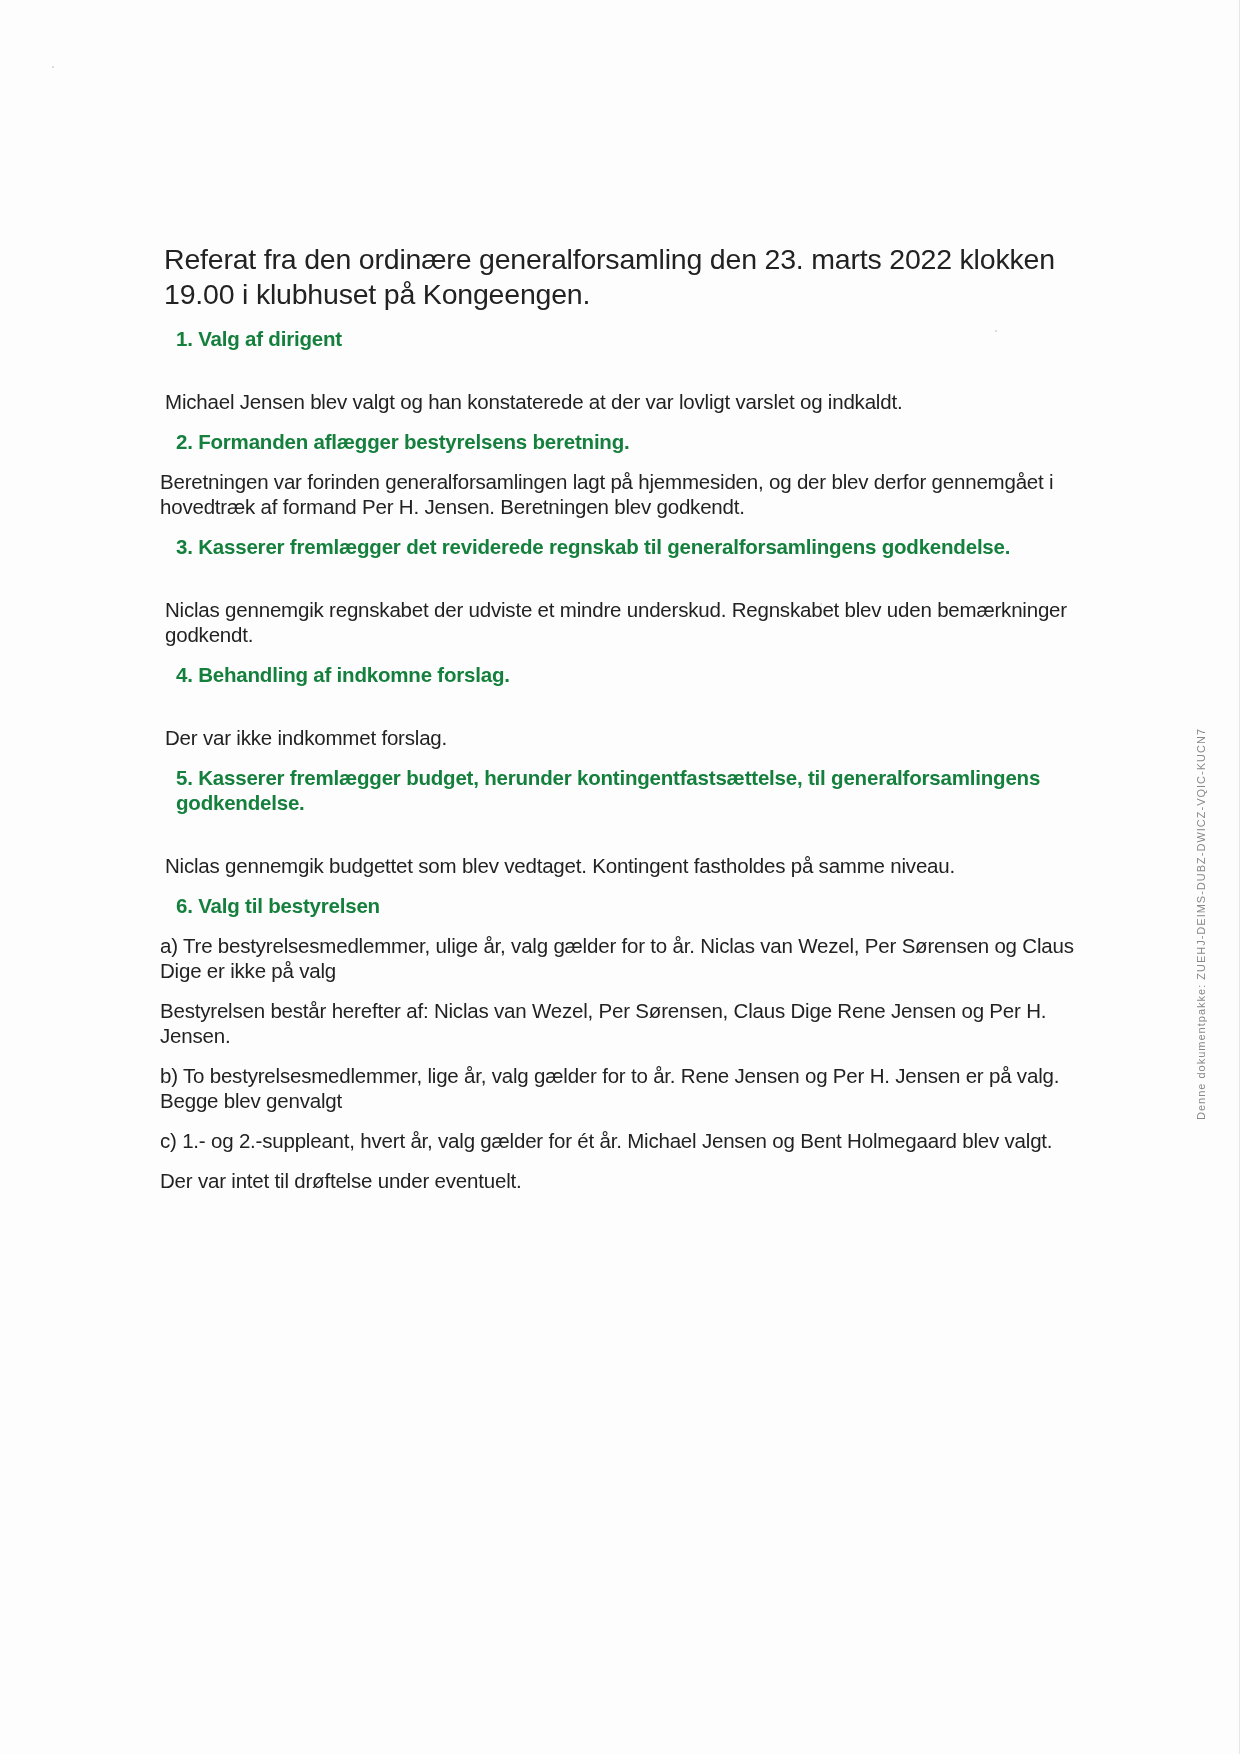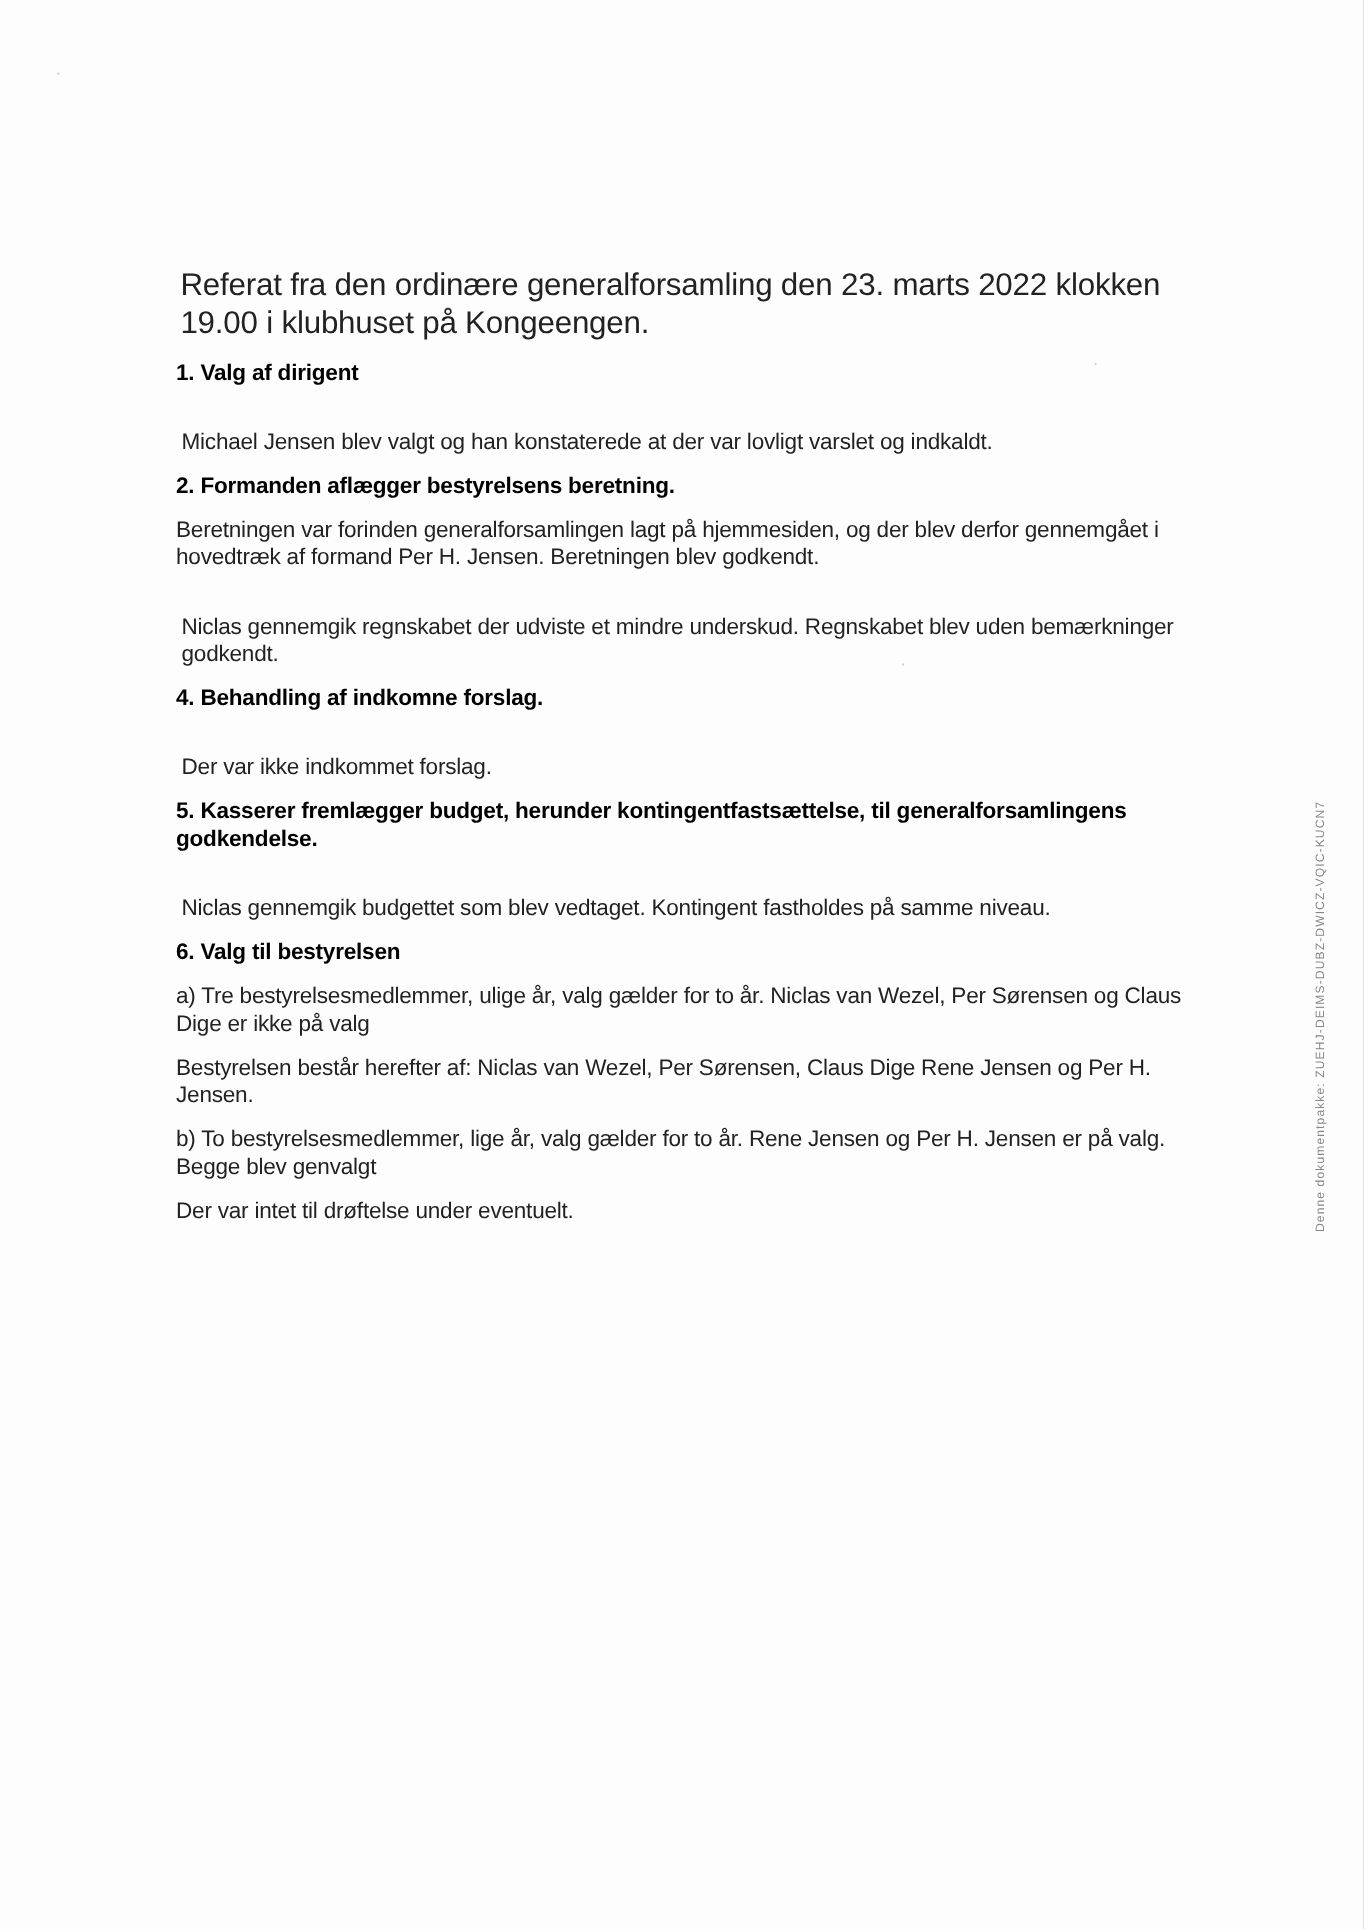--- a/index.html
+++ b/index.html
@@ -35,23 +35,23 @@
       line-height: 35px;
       font-weight: normal;
       margin: 0 0 14px 4px;
       letter-spacing: -0.2px;
       color: #222;
     }
     .section-heading {
       font-size: 20.5px;
       font-weight: bold;
       line-height: 25px;
-      margin: 0 0 15px 0;
+      margin: 0 0 15px 16px;
       letter-spacing: -0.2px;
-      color: #000000;
+      color: #15803d;
     }
     .para {
       font-size: 20.5px;
       line-height: 25px;
       margin: 0 0 15px 0;
       letter-spacing: -0.2px;
       color: #222;
     }
     .indent { padding-left: 5px; margin-top: 38px; }
     .side-note {
@@ -90,38 +90,40 @@
       <div class="section-heading">1. Valg af dirigent</div>
       <p class="para indent">Michael Jensen blev valgt og han konstaterede at der var lovligt varslet og indkaldt.</p>
     </div>
 
     <div>
       <div class="section-heading">2. Formanden aflægger bestyrelsens beretning.</div>
       <p class="para">Beretningen var forinden generalforsamlingen lagt på hjemmesiden, og der blev derfor gen­nemgået i hovedtræk af formand Per H. Jensen. Beretningen blev godkendt.</p>
     </div>
 
     <div>
+      <div class="section-heading">3. Kasserer fremlægger det reviderede regnskab til generalforsamlingens godkendelse.</div>
       <p class="para indent">Niclas gennemgik regnskabet der udviste et mindre underskud. Regnskabet blev uden be­mærkninger godkendt.</p>
     </div>
 
     <div>
       <div class="section-heading">4. Behandling af indkomne forslag.</div>
       <p class="para indent">Der var ikke indkommet forslag.</p>
     </div>
 
     <div>
       <div class="section-heading">5. Kasserer fremlægger budget, herunder kontingentfastsættelse, til generalforsamlin­gens godkendelse.</div>
       <p class="para indent">Niclas gennemgik budgettet som blev vedtaget. Kontingent fastholdes på samme niveau.</p>
     </div>
 
     <div>
       <div class="section-heading">6. Valg til bestyrelsen</div>
       <p class="para">a) Tre bestyrelsesmedlemmer, ulige år, valg gælder for to år. Niclas van Wezel, Per Sørensen og Claus Dige er ikke på valg</p>
       <p class="para">Bestyrelsen består herefter af: Niclas van Wezel, Per Sørensen, Claus Dige Rene Jensen og Per H. Jensen.</p>
       <p class="para">b) To bestyrelsesmedlemmer, lige år, valg gælder for to år. Rene Jensen og Per H. Jensen er på valg. Begge blev genvalgt</p>
+      <p class="para">c) 1.- og 2.-suppleant, hvert år, valg gælder for ét år. Michael Jensen og Bent Holmegaard blev valgt.</p>
     </div>
 
 
     <div>
       <p class="para">Der var intet til drøftelse under eventuelt.</p>
     </div>
   </div>
 
   <div class="side-note">Denne dokumentpakke: ZUEHJ-DEIMS-DUBZ-DWICZ-VQIC-KUCN7</div>
 </div>

